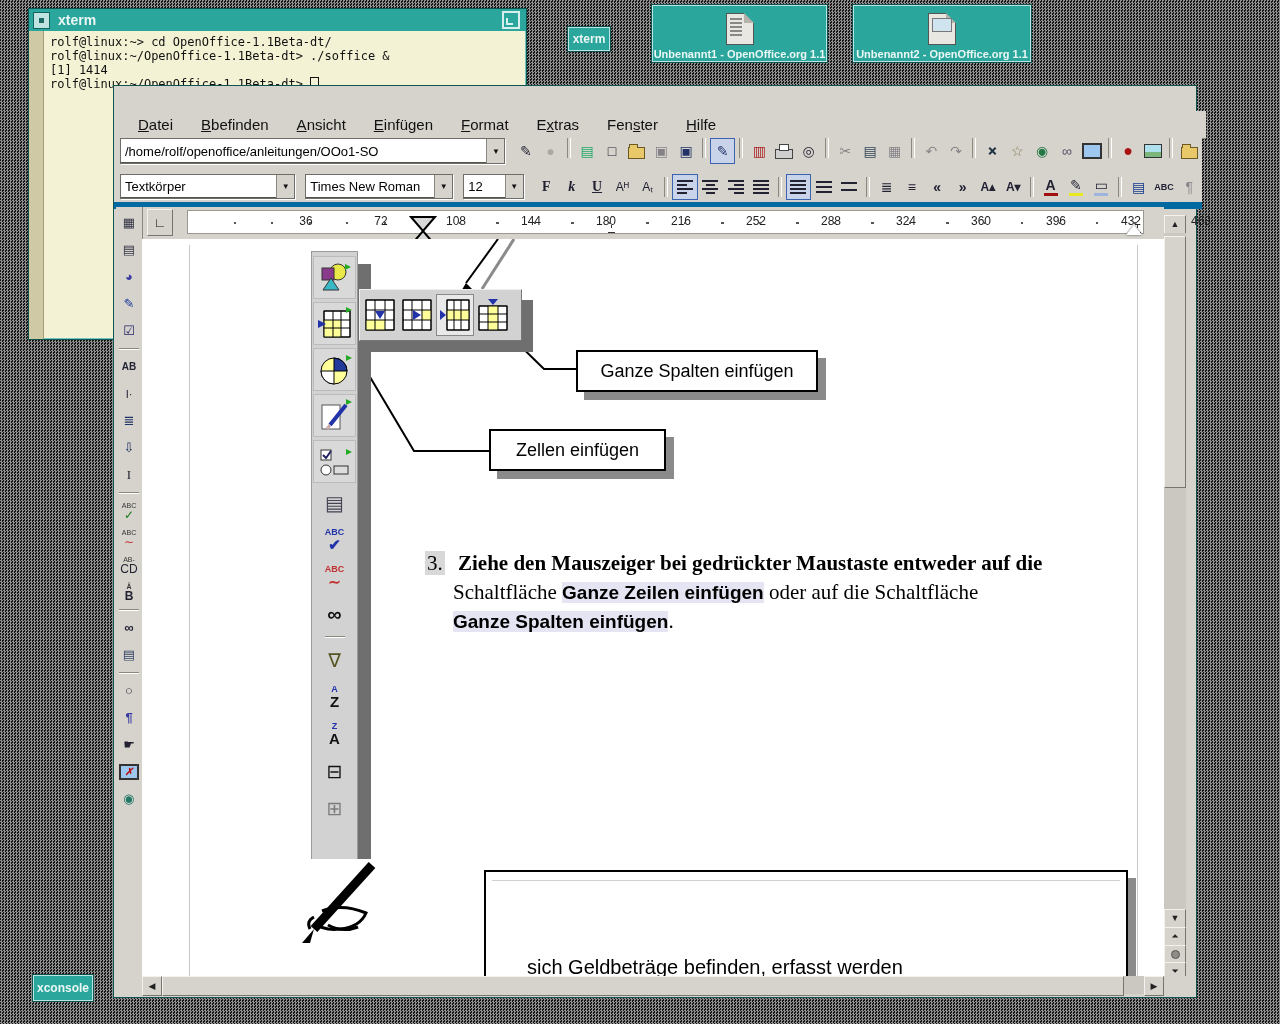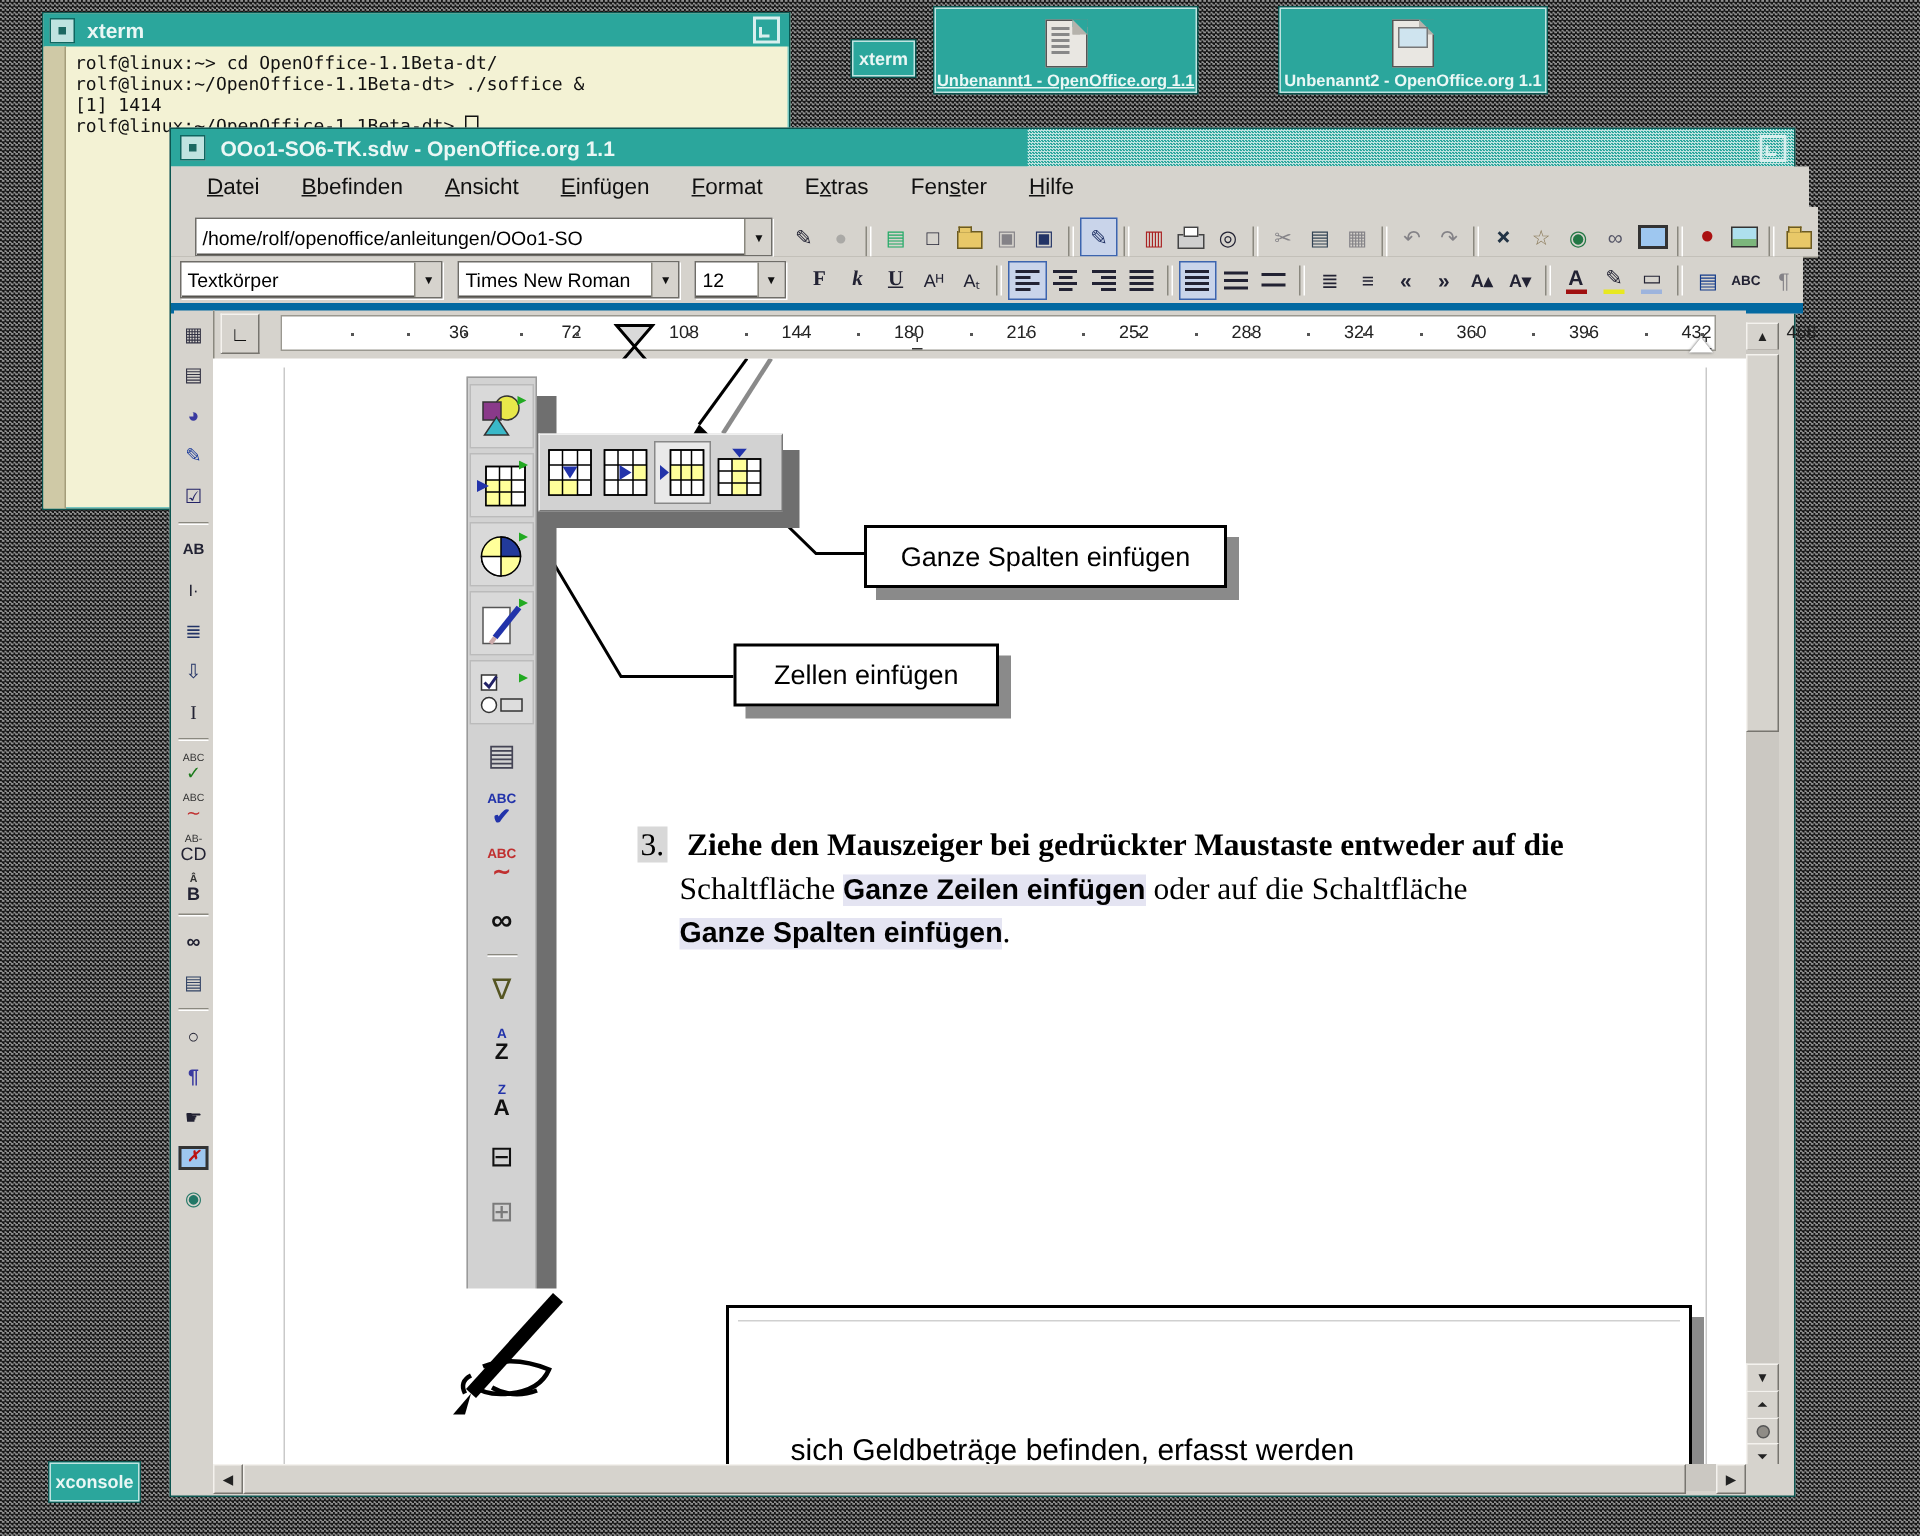--- a/index.html
+++ b/index.html
@@ -52,35 +52,35 @@
   .cursorbox{display:inline-block;width:7px;height:11px;border:1px solid #111;vertical-align:-2px;}
   
   .minibox{background:#2ba69c;border:1px solid #bfe3e0;box-shadow:0 0 0 1px #0c5550;color:#eaf7f5;font-weight:bold;display:flex;flex-direction:column;align-items:center;justify-content:flex-end;}
   .minibox .lbl{font-size:11px;line-height:14px;white-space:nowrap;}
   .minidoc{width:26px;height:30px;background:#e9e7e2;border:1px solid #555;position:relative;margin-bottom:2px;}
   .minidoc:before{content:"";position:absolute;right:-1px;top:-1px;border:5px solid #2ba69c;border-left-color:#b5b2ab;border-bottom-color:#b5b2ab;}
   .minidoc .rows{position:absolute;left:3px;top:4px;width:12px;height:20px;background:repeating-linear-gradient(#888 0 2px,transparent 2px 4px);}
   .minidoc .chart{position:absolute;left:3px;top:4px;width:18px;height:12px;border:1px solid #777;background:#cfe4ef;}
   #mini-xterm{left:568px;top:27px;width:40px;height:22px;justify-content:center;}
   #mini-xterm .lbl{font-size:12px;}
-  #mini1{left:623px;top:5px;width:173px;height:55px;text-decoration:underline;}
+  #mini1{left:652px;top:5px;width:173px;height:55px;}
   #mini2{left:853px;top:5px;width:176px;height:55px;}
   #xconsole{left:33px;top:975px;width:58px;height:24px;justify-content:center;}
   #xconsole .lbl{font-size:12px;}
   
   #win{left:113px;top:85px;width:1082px;height:911px;background:#d6d3cd;border:1px solid #0c5550;}
   #win .titlebar{height:25px;position:relative;background:repeating-conic-gradient(#2ba69c 0% 25%,#bfe3e0 25% 50%);background-size:2px 2px;}
   #win .tsolid{position:absolute;left:0;top:0;width:565px;height:25px;background:#2ba69c;display:flex;align-items:center;gap:10px;padding-left:6px;}
   #win .tbtn-max{position:absolute;right:5px;top:4px;}
   
   #menubar{left:0;top:25px;width:1082px;height:27px;display:flex;align-items:center;padding-left:10px;gap:0;border-bottom:1px solid #8a887f;}
   .menu-item{font-size:15px;color:#111;padding:0 14px;}
   .menu-item u{text-decoration:underline;}
   
-  #funcbar{left:0;top:52px;width:1082px;height:33px;display:flex;align-items:flex-end;padding-left:16px;border-bottom:1px solid #8a887f;}
+  #funcbar{left:0;top:52px;width:1082px;height:33px;display:flex;align-items:flex-start;padding-left:6px;border-bottom:1px solid #8a887f;}
   #urlcombo{width:405px;height:24px;margin-right:8px;}
   
   #objbar{left:0;top:85px;width:1082px;height:31px;display:flex;align-items:center;padding-left:6px;border-bottom:7px solid #0369a1;}
   .serifF{font-family:"Liberation Serif",serif;font-weight:bold;}
   .itF{font-family:"Liberation Serif",serif;font-style:italic;font-weight:bold;}
   .unF{text-decoration:underline;font-weight:bold;}
   
   #rulerrow{left:28px;top:121px;width:1022px;height:30px;}
   #corner{left:5px;top:2px;width:24px;height:25px;font-size:13px;font-weight:bold;color:#111;display:flex;align-items:center;justify-content:center;}
   #rulerbar{left:33px;top:2px;width:989px;height:25px;background:#d6d3cd;}
@@ -171,31 +171,20 @@
       <span class="chart"></span>
     </span>
   <span class="lbl">Unbenannt2 - OpenOffice.org 1.1</span>
 </div>
 <div class="abs minibox" id="xconsole">
   <span class="lbl">xconsole</span>
 </div>
 
 <div class="abs" id="win">
 
-  <div class="titlebar">
-    <div class="tsolid">
-      <span class="tb-btn">
-          <span class="tb-dot"></span>
-        </span>
-      <span>OOo1-SO6-TK.sdw - OpenOffice.org 1.1</span>
-    </div>
-    <span class="tb-max tbtn-max abs">
-        <i></i>
-      </span>
-  </div>
 
   <div class="abs gray" id="menubar">
     <span class="menu-item"><span></span><u>D</u><span>atei</span></span>
     <span class="menu-item"><span></span><u>B</u><span>befinden</span></span>
     <span class="menu-item"><span></span><u>A</u><span>nsicht</span></span>
     <span class="menu-item"><span></span><u>E</u><span>infügen</span></span>
     <span class="menu-item"><span></span><u>F</u><span>ormat</span></span>
     <span class="menu-item"><span>E</span><u>x</u><span>tras</span></span>
     <span class="menu-item"><span>Fen</span><u>s</u><span>ter</span></span>
     <span class="menu-item"><span></span><u>H</u><span>ilfe</span></span>

